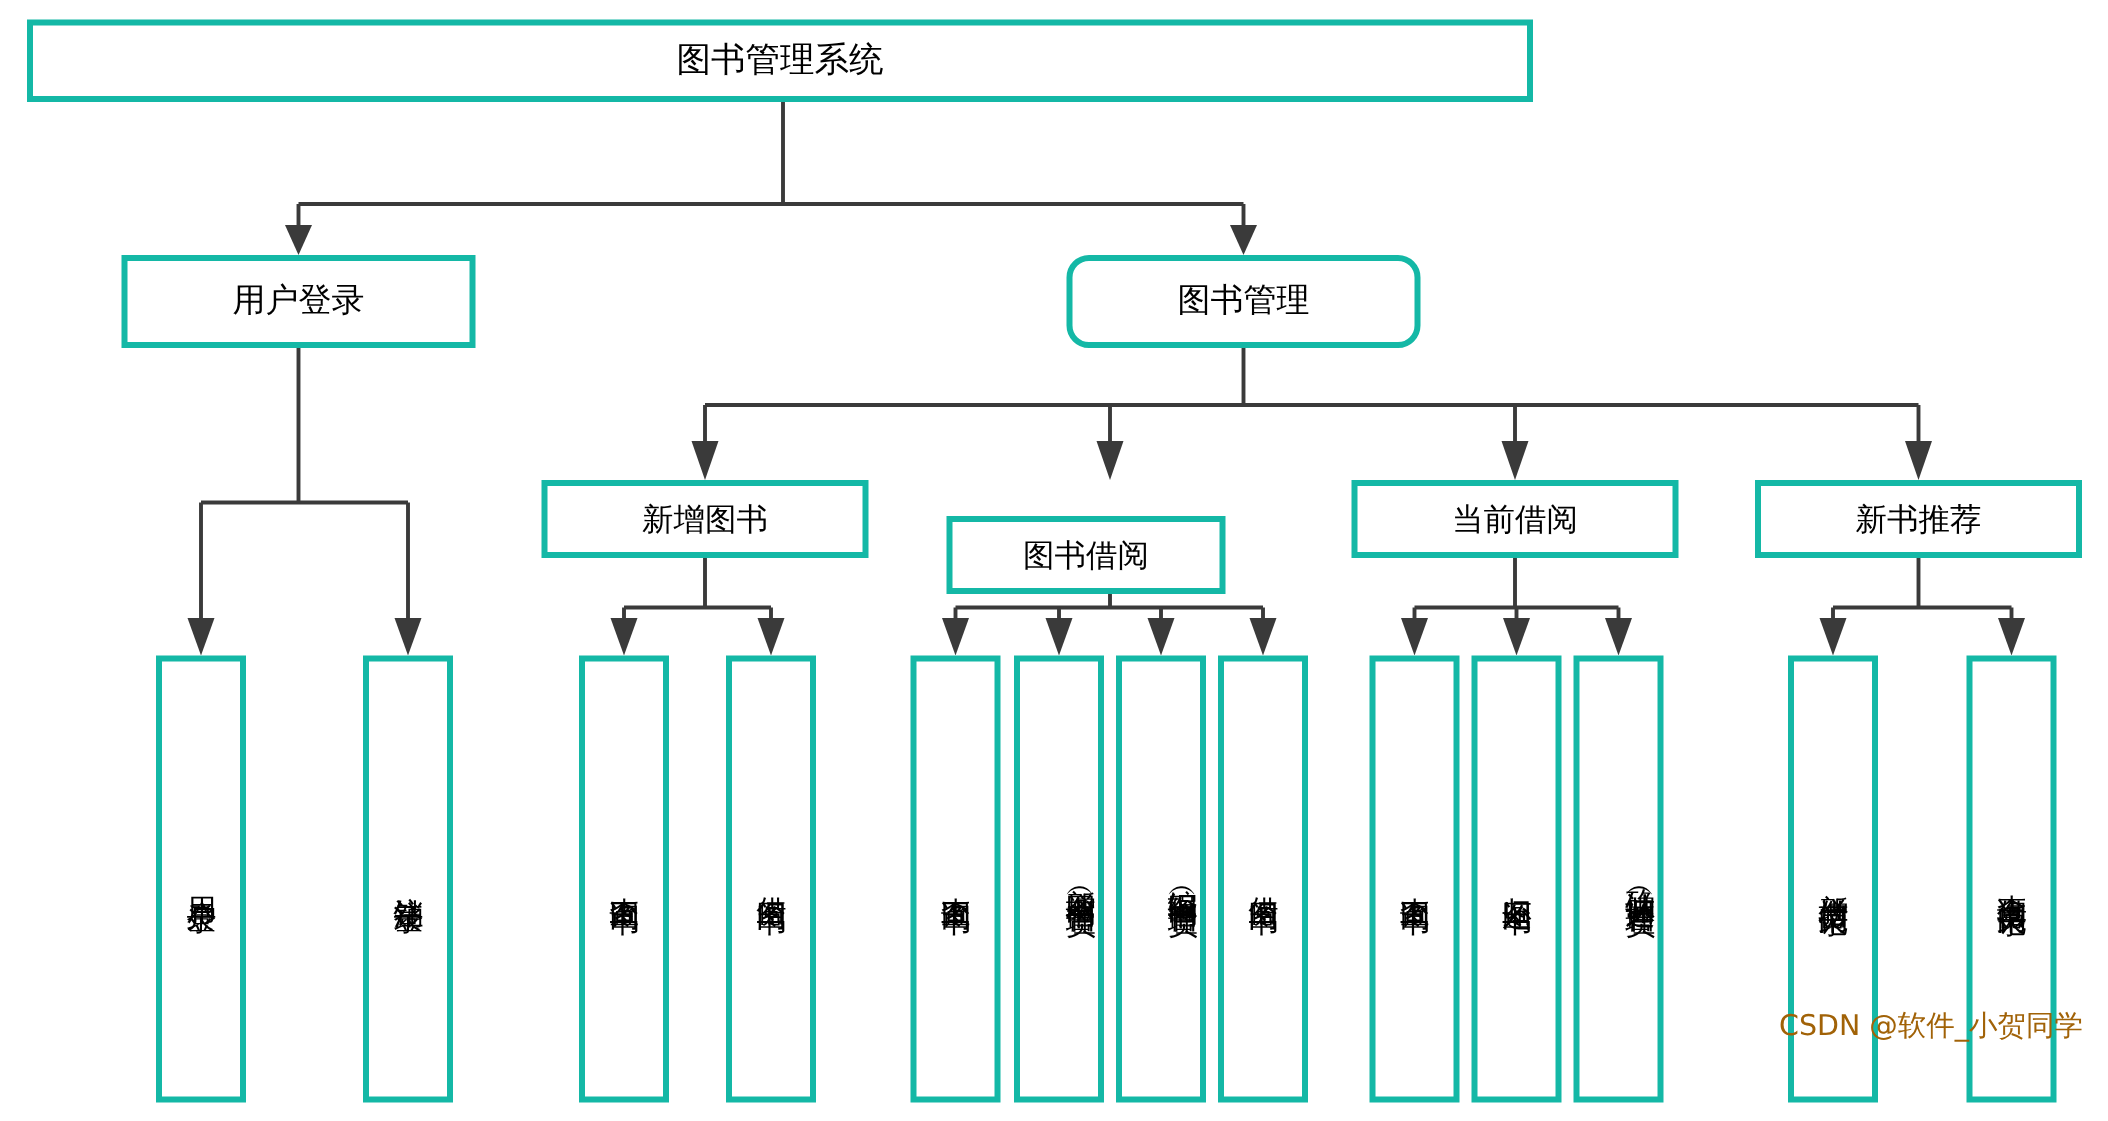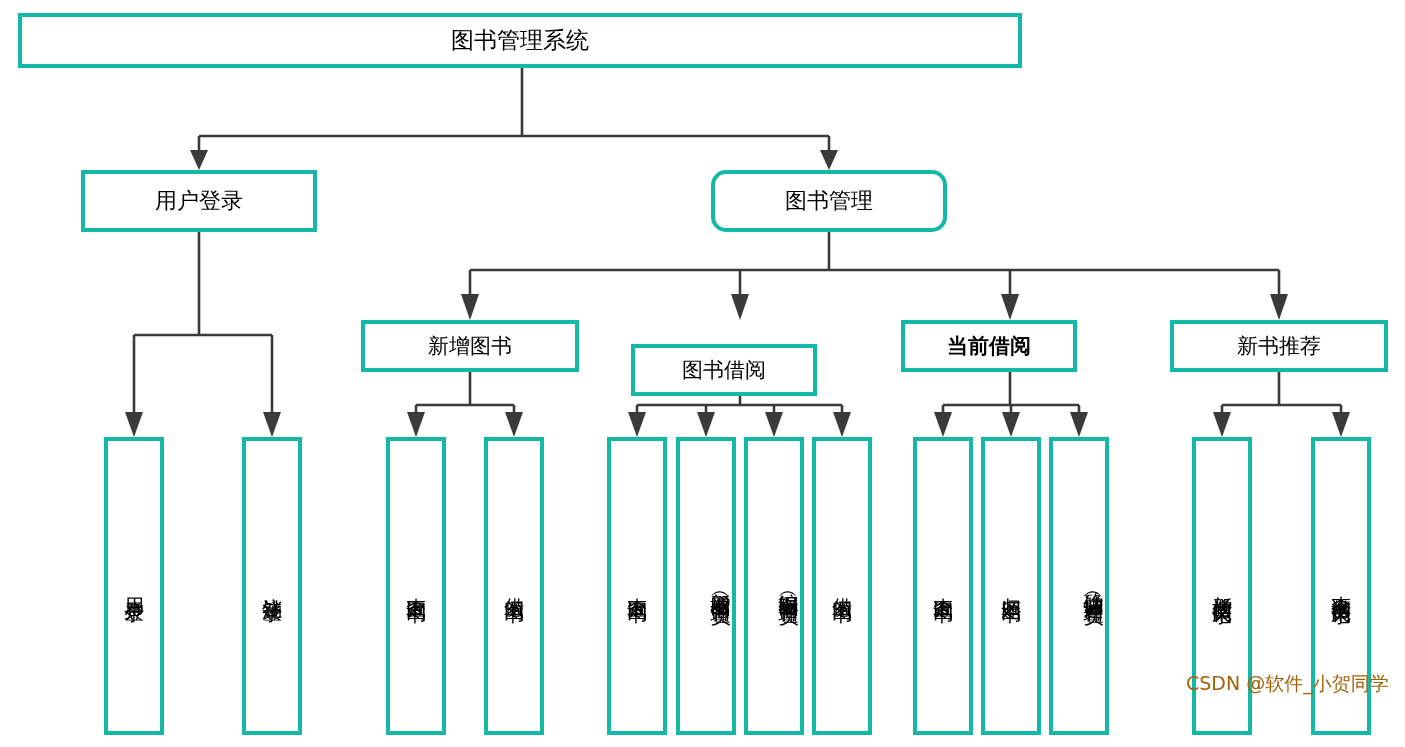--- a/index.html
+++ b/index.html
@@ -138,21 +138,21 @@
   <div class="node lvl2" style="left:711px;top:170px;width:236px;height:62px;border-radius:15px;">
     <span>图书管理</span>
   </div>
 
   <div class="node lvl3" style="left:361px;top:320px;width:218px;height:52px;">
     <span>新增图书</span>
   </div>
   <div class="node lvl3" style="left:631px;top:320px;width:186px;height:52px;margin-top:24px;">
     <span>图书借阅</span>
   </div>
-  <div class="node lvl3" style="left:901px;top:320px;width:176px;height:52px;font-weight:bold;">
+  <div class="node lvl3" style="left:901px;top:320px;width:218px;height:52px;">
     <span>当前借阅</span>
   </div>
   <div class="node lvl3" style="left:1170px;top:320px;width:218px;height:52px;">
     <span>新书推荐</span>
   </div>
 
   <div class="node leaf" style="left:104px;top:437px;width:60px;height:298px;">
     <span>用户登录</span>
   </div>
   <div class="node leaf" style="left:242px;top:437px;width:60px;height:298px;">

